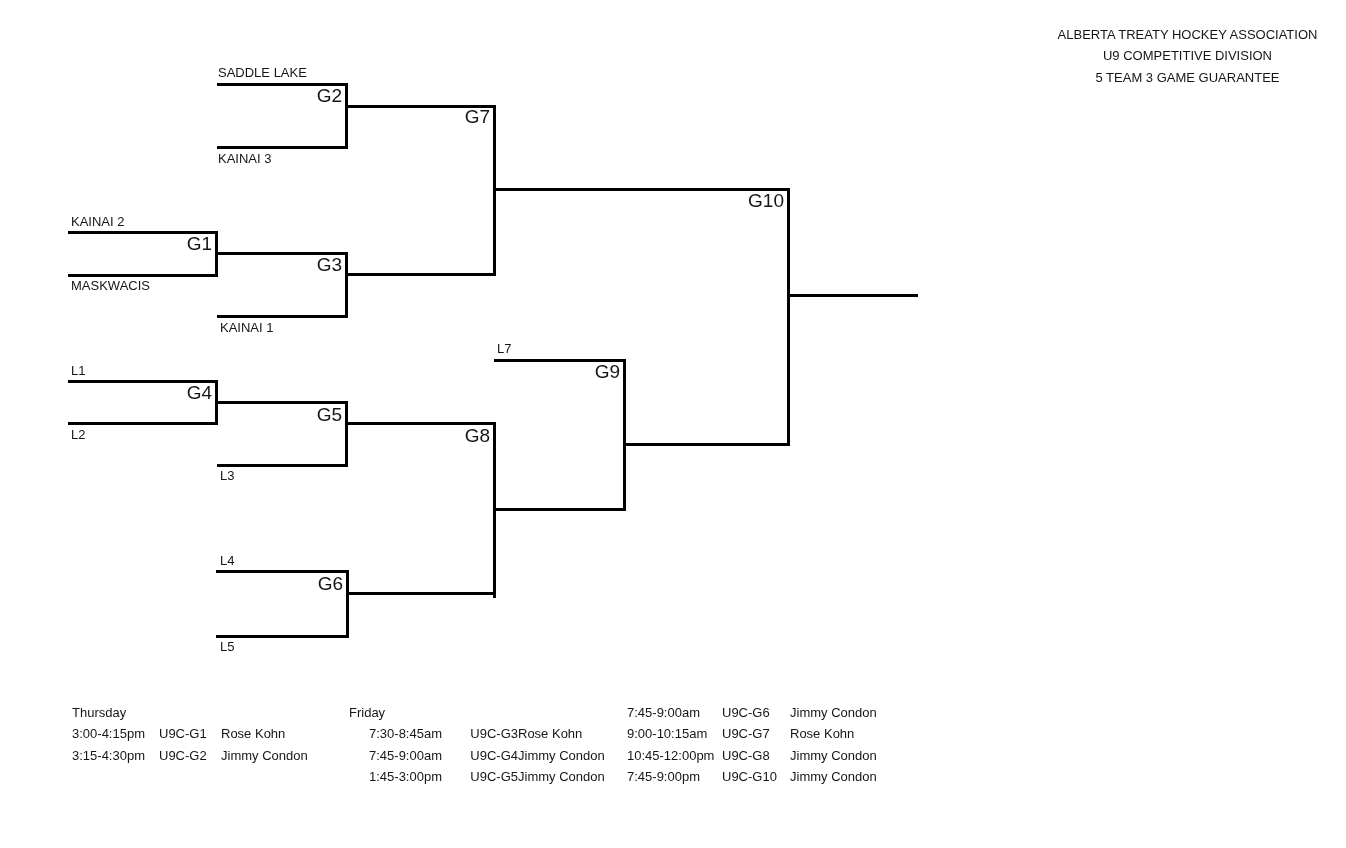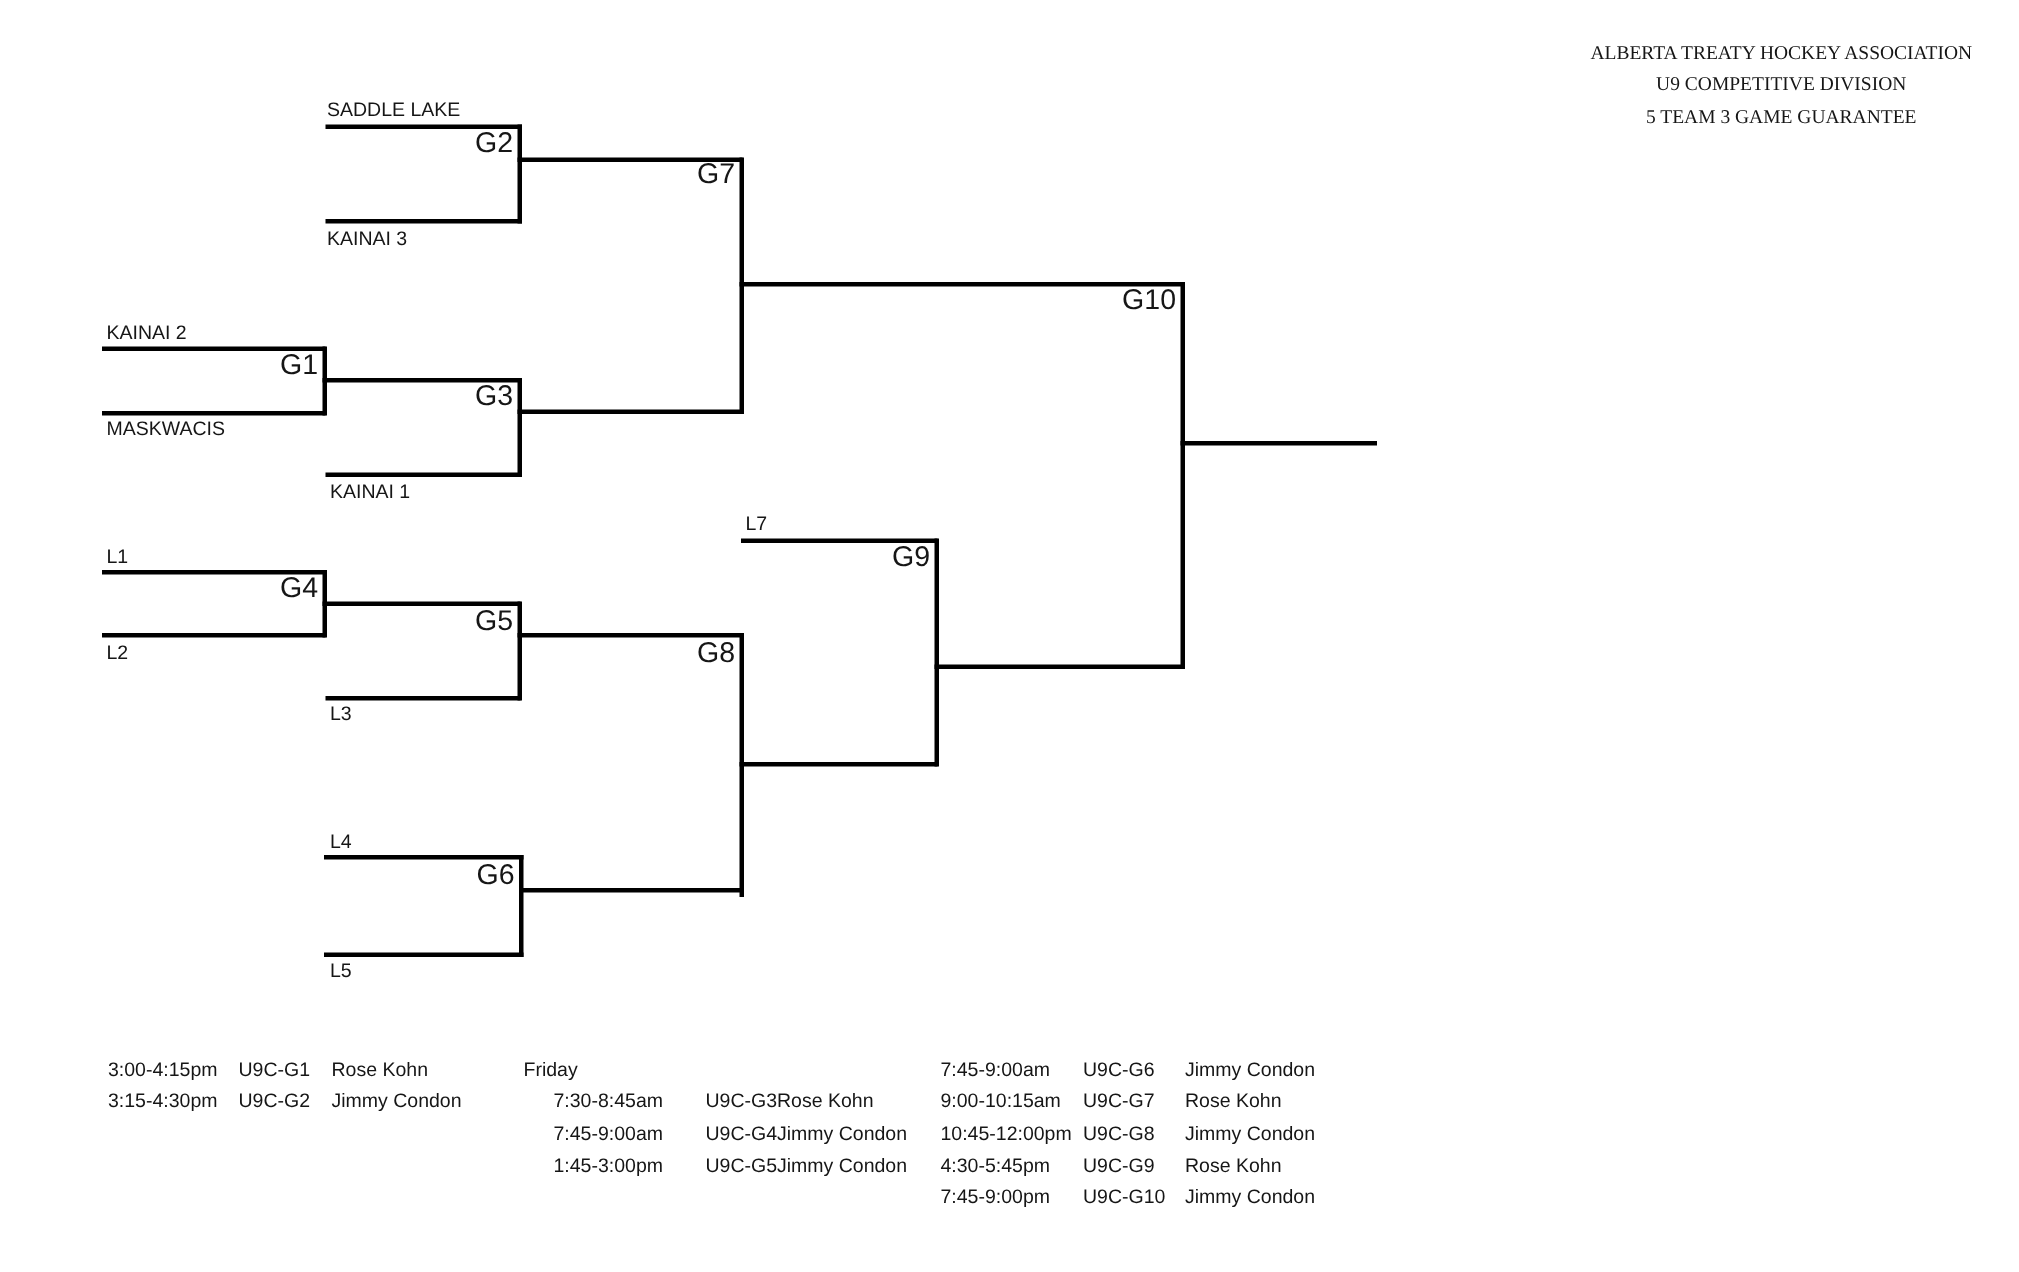--- a/index.html
+++ b/index.html
@@ -35,21 +35,20 @@
   
   .header {
     position: absolute;
     left: 1037px;
     top: 24px;
     width: 301px;
     text-align: center;
     font-size: 13px;
     line-height: 21.3px;
     white-space: nowrap;
-    font-family: Liberation Serif, serif;
   }
   
   .sched {
     position: absolute;
     font-size: 13px;
     line-height: 21.3px;
     white-space: nowrap;
   }
   .sched .c1, .sched .c2 { display: inline-block; }
   .day-thu .c1 { width: 87px; }  .day-thu .c2 { width: 62px; }
@@ -117,20 +116,21 @@
   <div class="game" style="left:272px;top:257px">G3</div>
   <div class="game" style="left:142px;top:385px">G4</div>
   <div class="game" style="left:272px;top:407px">G5</div>
   <div class="game" style="left:273px;top:576px">G6</div>
   <div class="game" style="left:420px;top:109px">G7</div>
   <div class="game" style="left:420px;top:428px">G8</div>
   <div class="game" style="left:550px;top:364px">G9</div>
   <div class="game" style="left:714px;top:193px">G10</div>
 
   <div class="sched day-thu" style="left:72px;top:702px">
+    <div>Thursday</div>
     <div>
       <span class="c1">3:00-4:15pm</span><span class="c2">U9C-G1</span><span class="c3">Rose Kohn</span>
     </div>
     <div>
       <span class="c1">3:15-4:30pm</span><span class="c2">U9C-G2</span><span class="c3">Jimmy Condon</span>
     </div>
   </div>
 
   <div class="sched day-fri" style="left:349px;top:702px">
     <div>Friday</div>
@@ -149,20 +149,17 @@
     <div>
       <span class="c1">7:45-9:00am</span><span class="c2">U9C-G6</span><span class="c3">Jimmy Condon</span>
     </div>
     <div>
       <span class="c1">9:00-10:15am</span><span class="c2">U9C-G7</span><span class="c3">Rose Kohn</span>
     </div>
     <div>
       <span class="c1">10:45-12:00pm</span><span class="c2">U9C-G8</span><span class="c3">Jimmy Condon</span>
     </div>
     <div>
-      <span class="c1">4:30-5:45pm</span><span class="c2">U9C-G9</span><span class="c3">Rose Kohn</span>
-    </div>
-    <div>
       <span class="c1">7:45-9:00pm</span><span class="c2">U9C-G10</span><span class="c3">Jimmy Condon</span>
     </div>
   </div>
 
 </div>
 
 </body></html>

